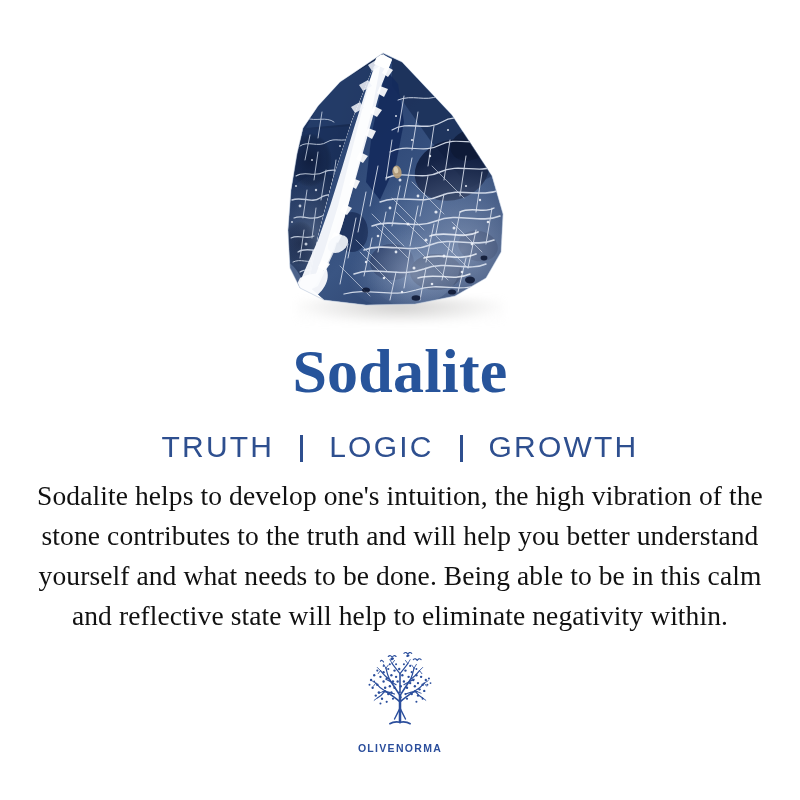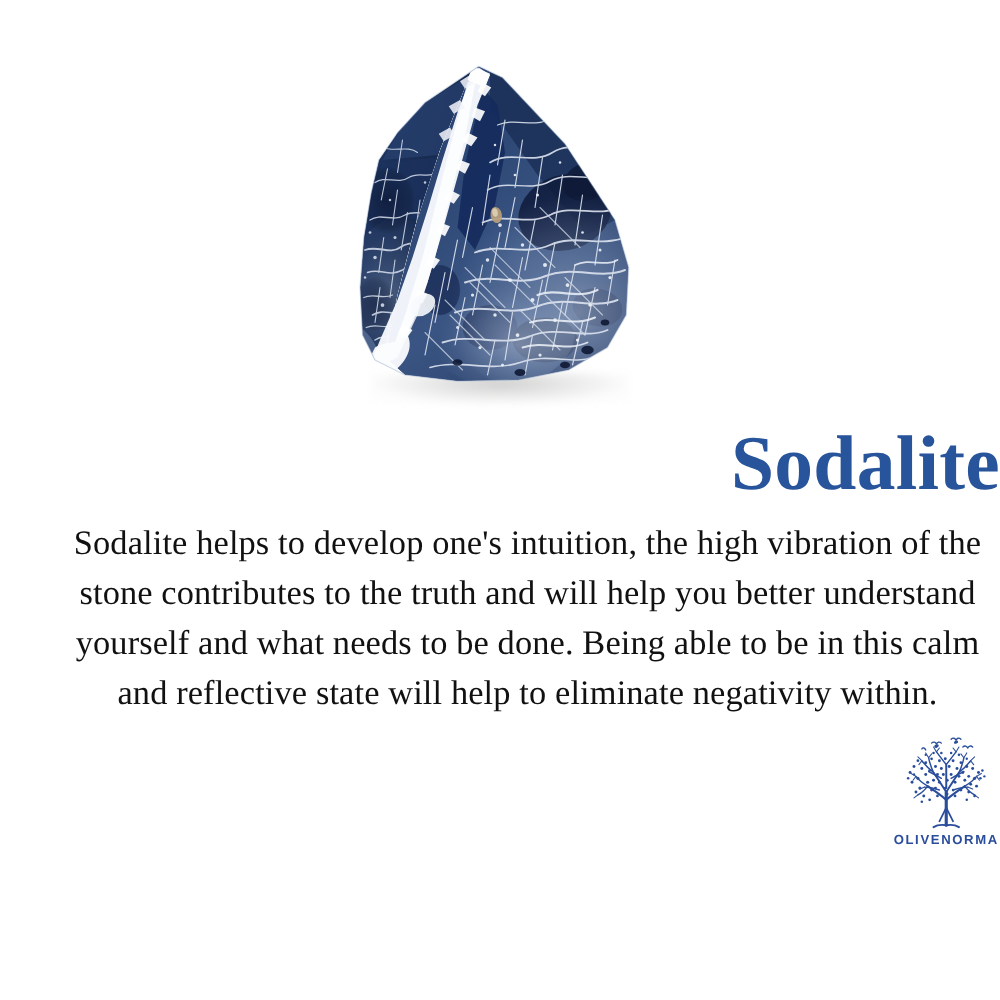--- a/index.html
+++ b/index.html
@@ -15,21 +15,21 @@
     font-family:"Liberation Serif", serif;
     -webkit-font-smoothing:antialiased;
   }
 
   .card {
     position:relative;
     width:800px; height:620px;
     background:#ffffff;
     display:flex;
     flex-direction:column;
-    align-items:flex-end;
+    align-items:center;
   }
 
   
   .crystal-block {
     position:relative;
     width:800px;
     height:330px;
     flex:0 0 auto;
   }
 
@@ -105,21 +105,21 @@
     display:flex;
     flex-direction:column;
     align-items:center;
   }
   .logo-tree { display:block; width:86px; height:80px; }
   .logo-word {
     font-family:"Liberation Sans", sans-serif;
     font-size:10.5px;
     font-weight:700;
     letter-spacing:1.3px;
-    margin-top:1px;
+    margin-top:15px;
   }
 </style>
 </head>
 <body>
 
 <div class="card">
 
   <div class="crystal-block">
 
     <div class="crystal-shadow"></div>
@@ -353,20 +353,27 @@
       <g>
         <path d="M383,53 L402,62 L452,115 L492,176 L503,214 L501,252 L486,278 L455,296
                  L415,304 L366,305 L324,300 L300,288 L290,268 L288,230 L291,190 L297,154
                  L303,128 L318,106 L340,82 Z" fill="none" stroke="#aab9d2" stroke-width="0.9" opacity="0.55"></path>
       </g>
     </svg>
   </div>
 
   <h1 class="title" style="color:#27549B">Sodalite</h1>
 
+  <div class="keywords" style="color:#2E4F8F">
+    <span class="kw">TRUTH</span>
+    <span class="sep" style="background:#2E4F8F"></span>
+    <span class="kw">LOGIC</span>
+    <span class="sep" style="background:#2E4F8F"></span>
+    <span class="kw">GROWTH</span>
+  </div>
 
   <p class="description">Sodalite helps to develop one's intuition, the high vibration of the stone contributes to the truth and will help you better understand yourself and what needs to be done. Being able to be in this calm and reflective state will help to eliminate negativity within.</p>
 
   <div class="logo">
     <svg class="logo-tree" viewBox="0 0 110 102" aria-hidden="true">
       <g stroke="#2B4E9C" fill="none" stroke-linecap="round" stroke-width="1.5">
 
         <path d="M55,96 L55,62" stroke-width="3.2"></path>
         <path d="M55,96 C49,95 45,96 42,98 M55,96 C61,95 65,96 68,98" stroke-width="2"></path>
         <path d="M48,92 L55,78 M62,92 L55,78" stroke-width="1.8"></path>

